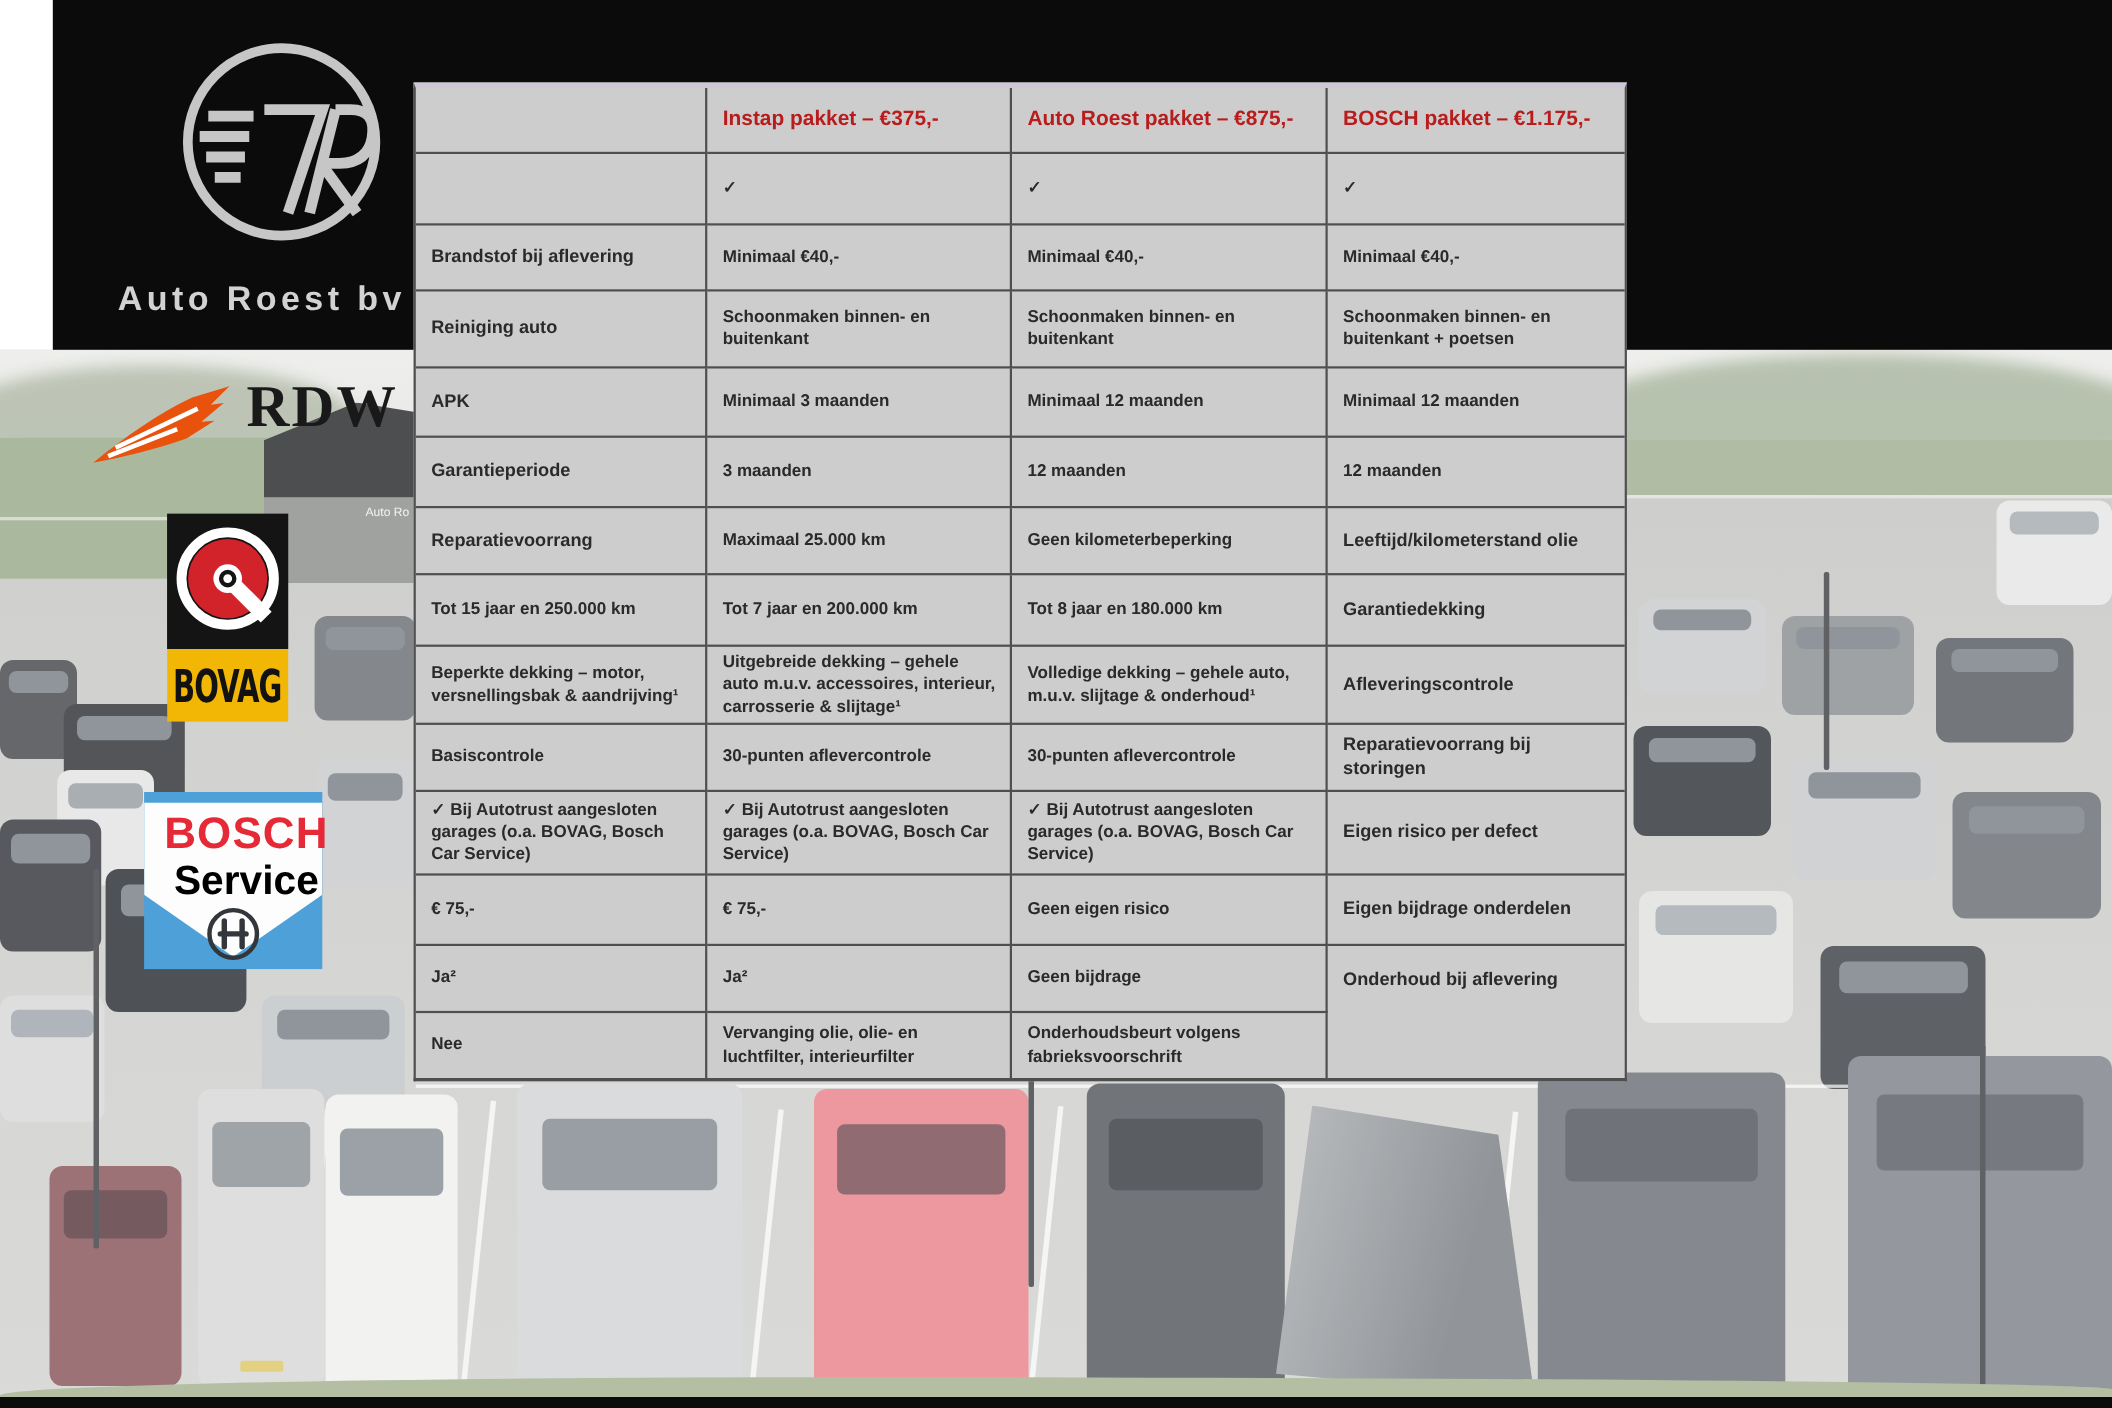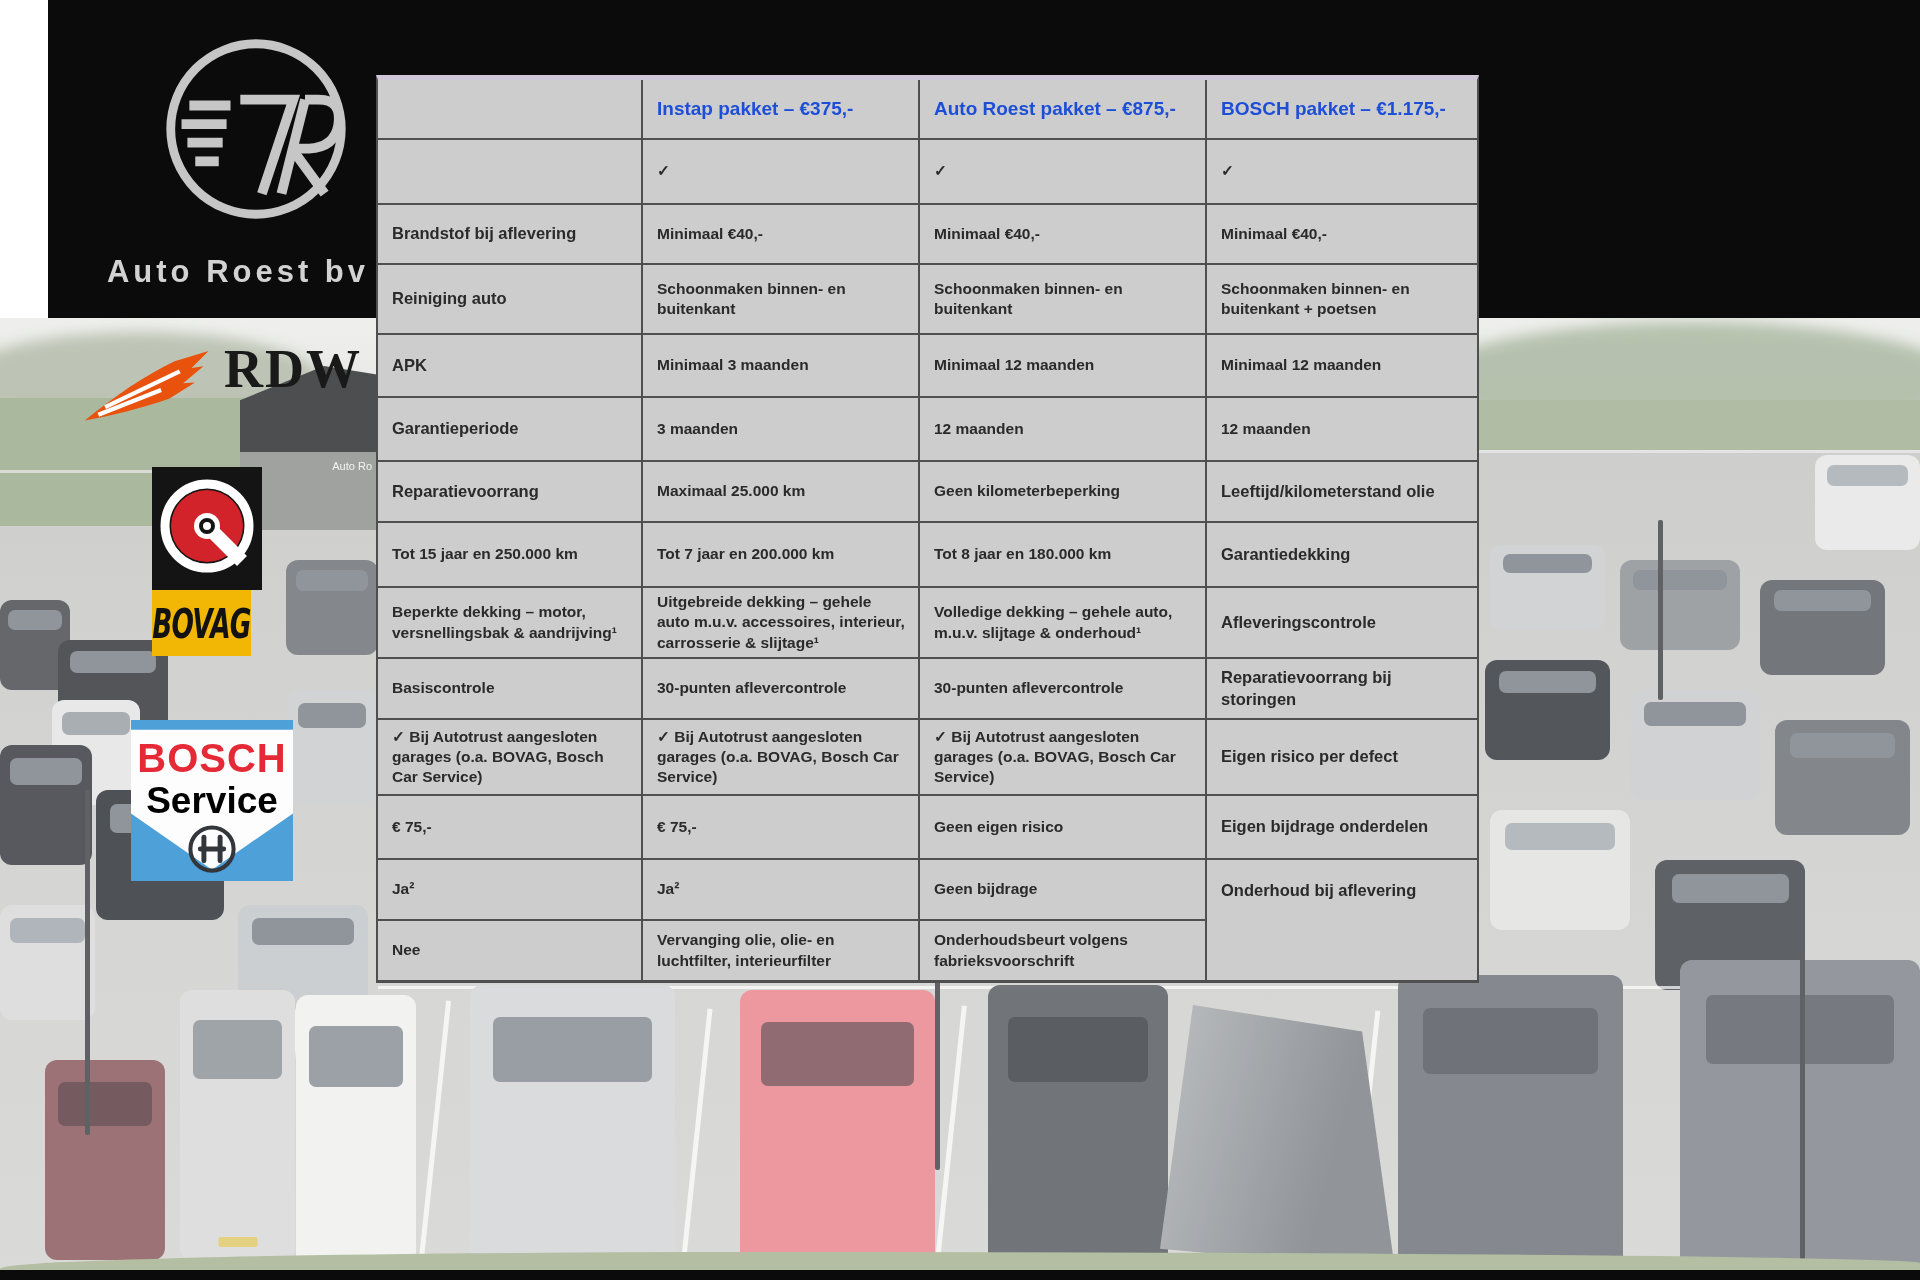--- a/index.html
+++ b/index.html
@@ -38,43 +38,43 @@
   .hline{position:absolute;height:3px;background:rgba(255,255,255,.7);}
   .grass{position:absolute;background:#a6b392;border-radius:40% 60% 0 0/60% 40% 0 0;}
   .wash{left:0;top:0;width:1920px;height:962px;background:rgba(255,255,255,.15);}
 
   
   .logo-layer{z-index:5;}
   .rdw-word{font-family:"Liberation Serif",serif;font-weight:bold;font-size:54px;
             color:#191919;letter-spacing:2px;line-height:1;}
   .bovag{width:110px;}
   .bovag-top{width:110px;height:123px;background:#141414;}
-  .bovag-bottom{width:99px;height:66px;background:#f2b705;display:flex;
-                align-items:center;justify-content:center;font-style:italic;}
+  .bovag-bottom{width:110px;height:66px;background:#f2b705;display:flex;
+                align-items:center;justify-content:center;}
   .bovag-word{font-family:"DejaVu Sans",sans-serif;font-weight:bold;font-size:33px;
               color:#121212;transform:scaleX(.8) scaleY(1.25);letter-spacing:-1px;}
   .bosch{width:162px;height:161px;background:#4da0d8;}
   .bosch-shield{position:absolute;left:0;top:0;width:162px;height:161px;background:#fdfdfd;
                 clip-path:polygon(0 6%,100% 6%,100% 58%,50% 93%,0 58%);}
-  .bosch-word{position:absolute;left:0;width:162px;text-align:center;font-weight:bold;}
+  .bosch-word{position:absolute;left:0;width:162px;text-align:center;font-weight:bold;padding-left:12px;}
   .bosch-red{top:16px;font-size:40px;color:#e62937;letter-spacing:1px;}
   .bosch-teal{top:60px;font-size:37px;color:#000000;}
 
   
   .pkg-table{left:376px;top:75px;width:1099px;height:900px;z-index:10;
              display:grid;background:#cdcdcd;
              border-top:5px solid #cfc7d8;border-left:2px solid #4f4f4f;
              border-right:2px solid #4f4f4f;border-bottom:3px solid #4f4f4f;
              box-sizing:content-box;}
   .cell{border-right:2px solid #4f4f4f;border-bottom:2px solid #4f4f4f;
         display:flex;align-items:center;padding:4px 12px 4px 14px;
         color:#2a2a2a;font-weight:bold;font-size:15.5px;line-height:1.3;}
   .cell:nth-child(4n){border-right:none;}
   .cell:nth-last-child(-n+4){border-bottom:none;}
-  .cell.head{font-size:19px;color:#1d4ed8;}
+  .cell.head{font-size:19px;color:#b91c1c;}
   .cell.rowlabel{font-size:16.5px;}
 </style>
 </head>
 <body>
 
 <div class="abs photo">
   <div class="abs sky"></div>
   <div class="abs trees" style="left:-40px;top:14px;width:360px;height:95px;background:#a9b29e;"></div>
   <div class="abs trees" style="left:1430px;top:4px;width:530px;height:115px;background:#9fae94;"></div>
   <div class="abs field" style="left:0;top:80px;width:376px;height:128px;"></div>

